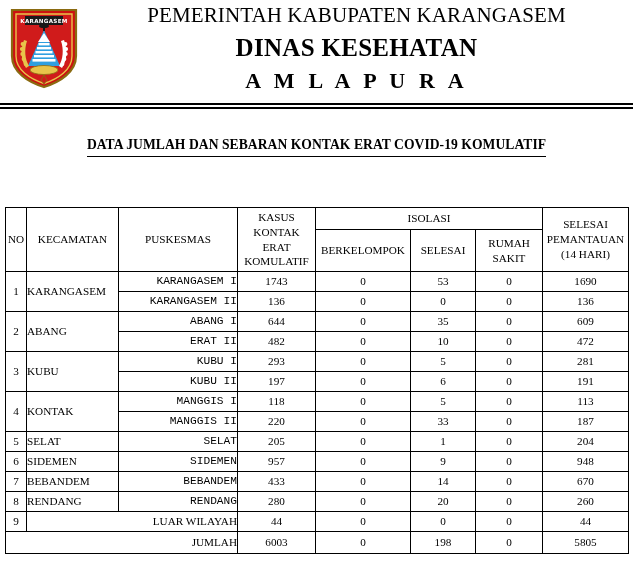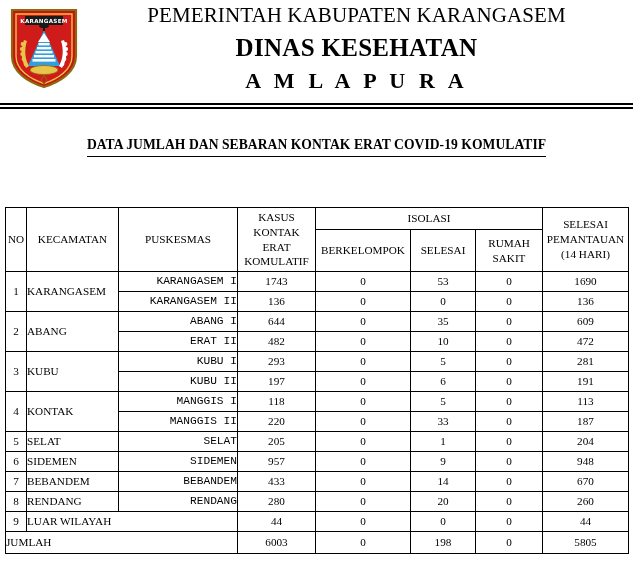--- a/index.html
+++ b/index.html
@@ -132,21 +132,21 @@
   }
   td.c-pusk {
     text-align: right;
     padding-left: 3px;
     font-family: Liberation Mono, monospace;
   }
   td.c-num {
     text-align: center;
   }
   td.c-span-center {
-    text-align: left;
+    text-align: right;
   }
   tr.data-row > td { height: 19px; }
   tr.total-row > td { height: 21px; }
 
   
   col.w-no     { width: 21px; }
   col.w-kec    { width: 92px; }
   col.w-pusk   { width: 119px; }
   col.w-kasus  { width: 78px; }
   col.w-berk   { width: 95px; }

